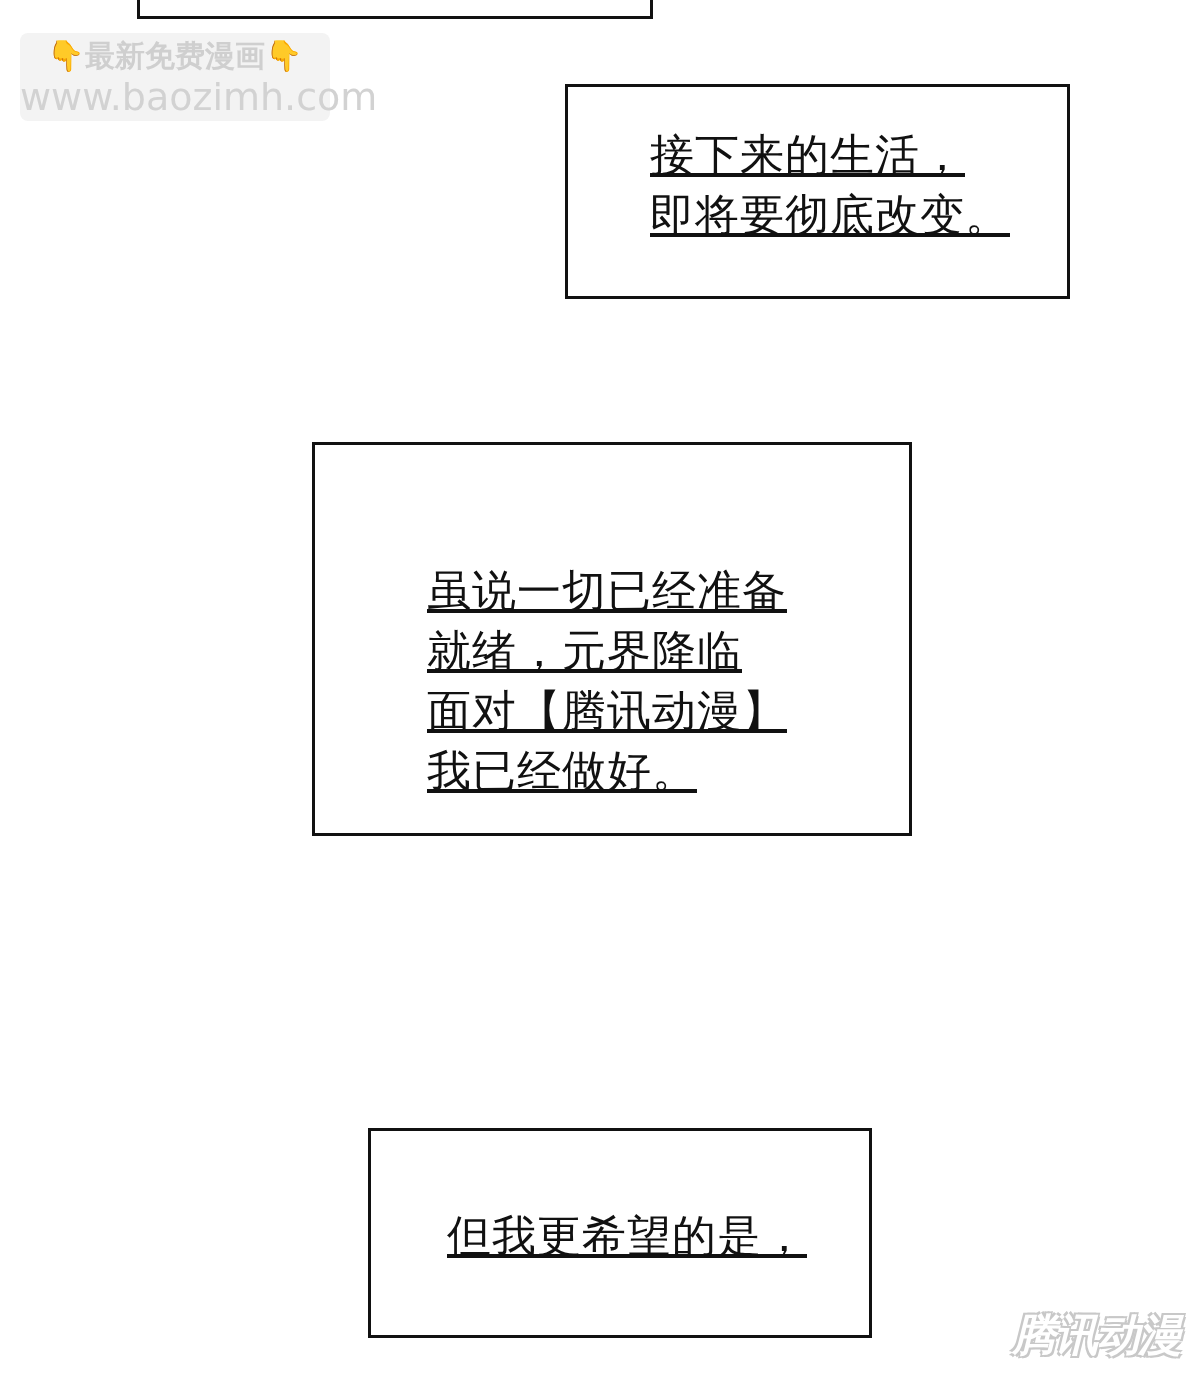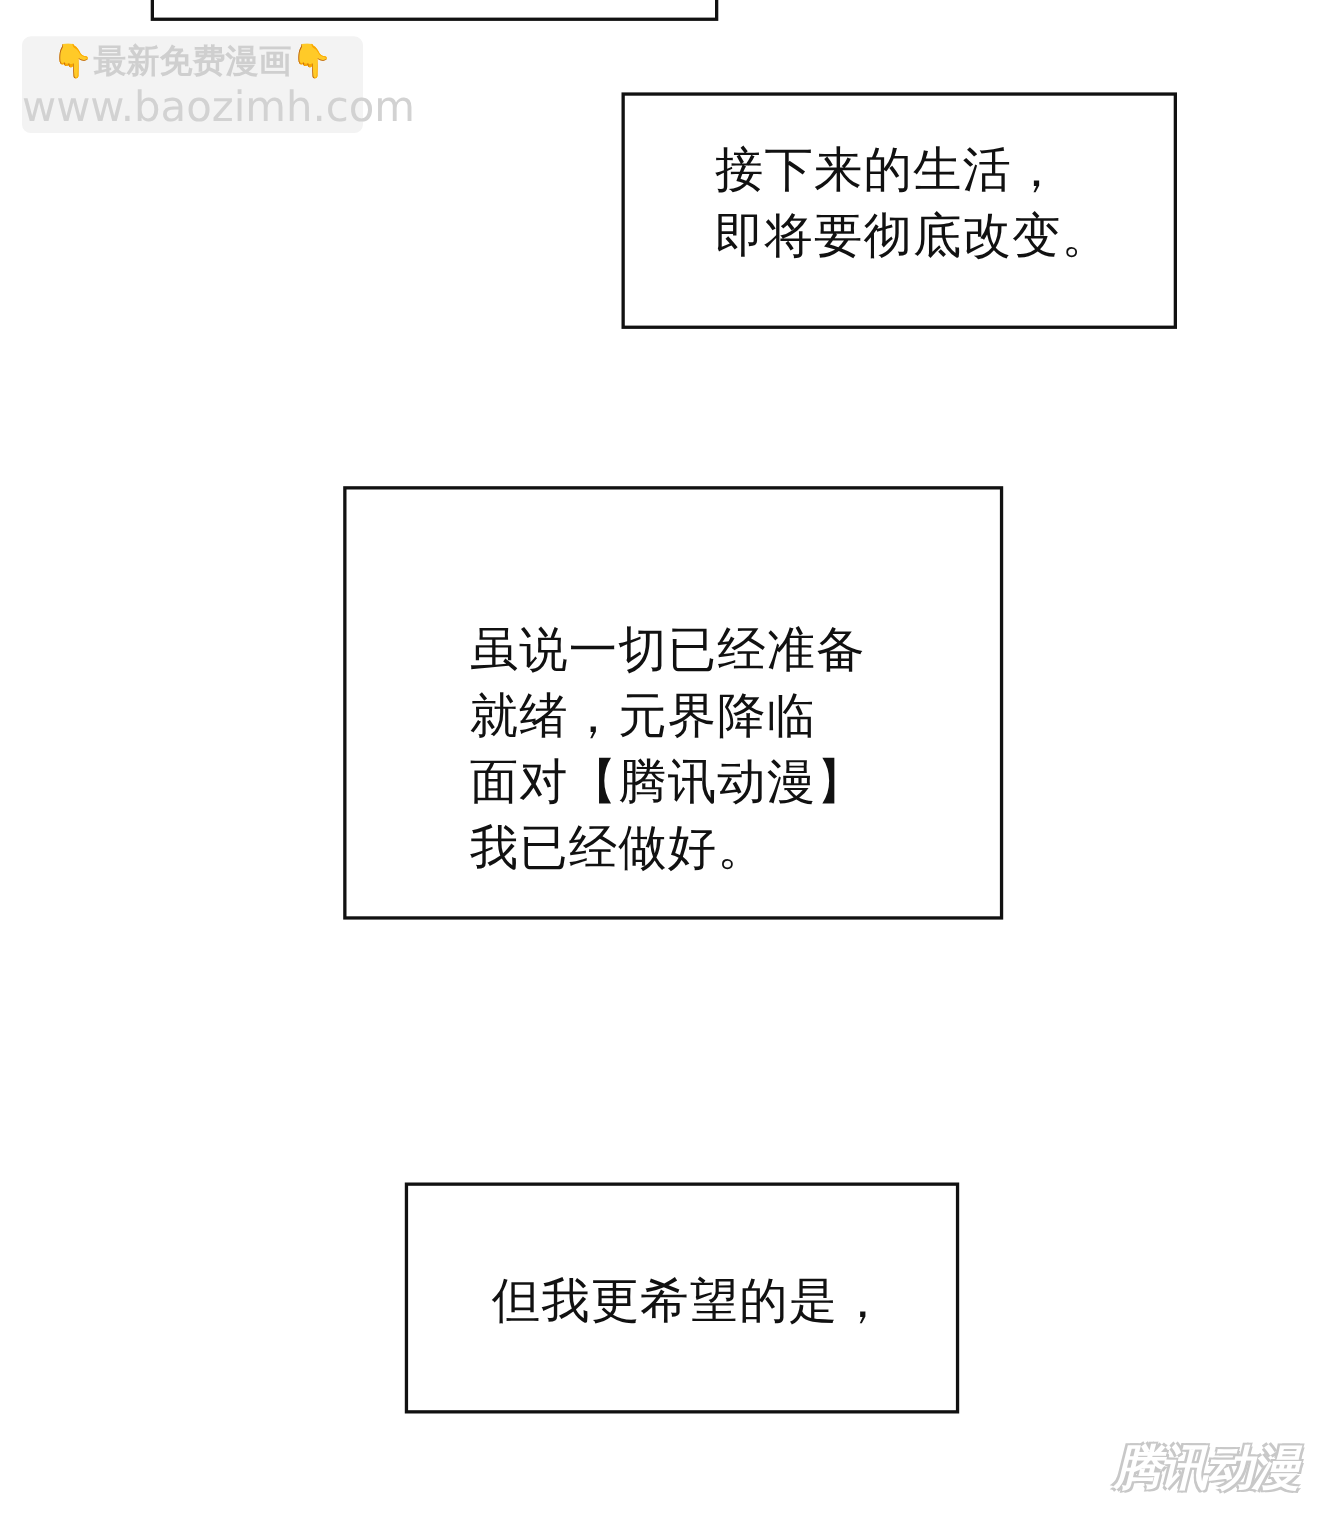--- a/index.html
+++ b/index.html
@@ -7,21 +7,21 @@
     width:1200px; height:1380px; background:#ffffff; position:relative; overflow:hidden;
     font-family: "DejaVu Sans", "Liberation Sans", sans-serif;
   }
   .panel {
     position:absolute; box-sizing:border-box; border:3px solid #111; background:#fff;
   }
   .caption {
     position:absolute; box-sizing:border-box; border:3px solid #111; background:#fff;
     color:#111; font-size:44px; line-height:60px; letter-spacing:1px;
   }
-  .caption .line { display:block; white-space:nowrap; }
+  .caption .line { display:block; white-space:nowrap;text-decoration:underline; }
   .wm-top {
     position:absolute; left:20px; top:20px; width:310px; height:88px;
     background:#f3f3f3; border-radius:8px; text-align:center;margin-top:13px;
   }
   .wm-top .l1 { font-size:30px; color:#cfcfcf; font-weight:bold; line-height:42px; margin-top:2px; }
   .wm-top .l2 { font-size:38px; color:#d2d2d2; line-height:40px; }
   .hand { color:#f3b42a; }
   .wm-bottom {
     position:absolute; left:990px; top:1310px; width:190px; height:50px;
     font-size:44px; font-weight:bold; font-style:italic; color:#fff;
@@ -46,17 +46,17 @@
   <span class="line">即将要彻底改变。</span>
 </div>
 
 <div class="caption" style="left:312px; top:442px; width:600px; height:394px; padding:116px 0 0 112px;">
   <span class="line">虽说一切已经准备</span>
   <span class="line">就绪，元界降临</span>
   <span class="line">面对【腾讯动漫】</span>
   <span class="line">我已经做好。</span>
 </div>
 
-<div class="caption" style="left:368px; top:1075px; width:504px; height:210px; padding:75px 0 0 76px;">
+<div class="caption" style="left:368px; top:1128px; width:504px; height:210px; padding:75px 0 0 76px;">
   <span class="line">但我更希望的是，</span>
 </div>
 
 <div class="wm-bottom">腾讯动漫</div>
 
 </body></html>

